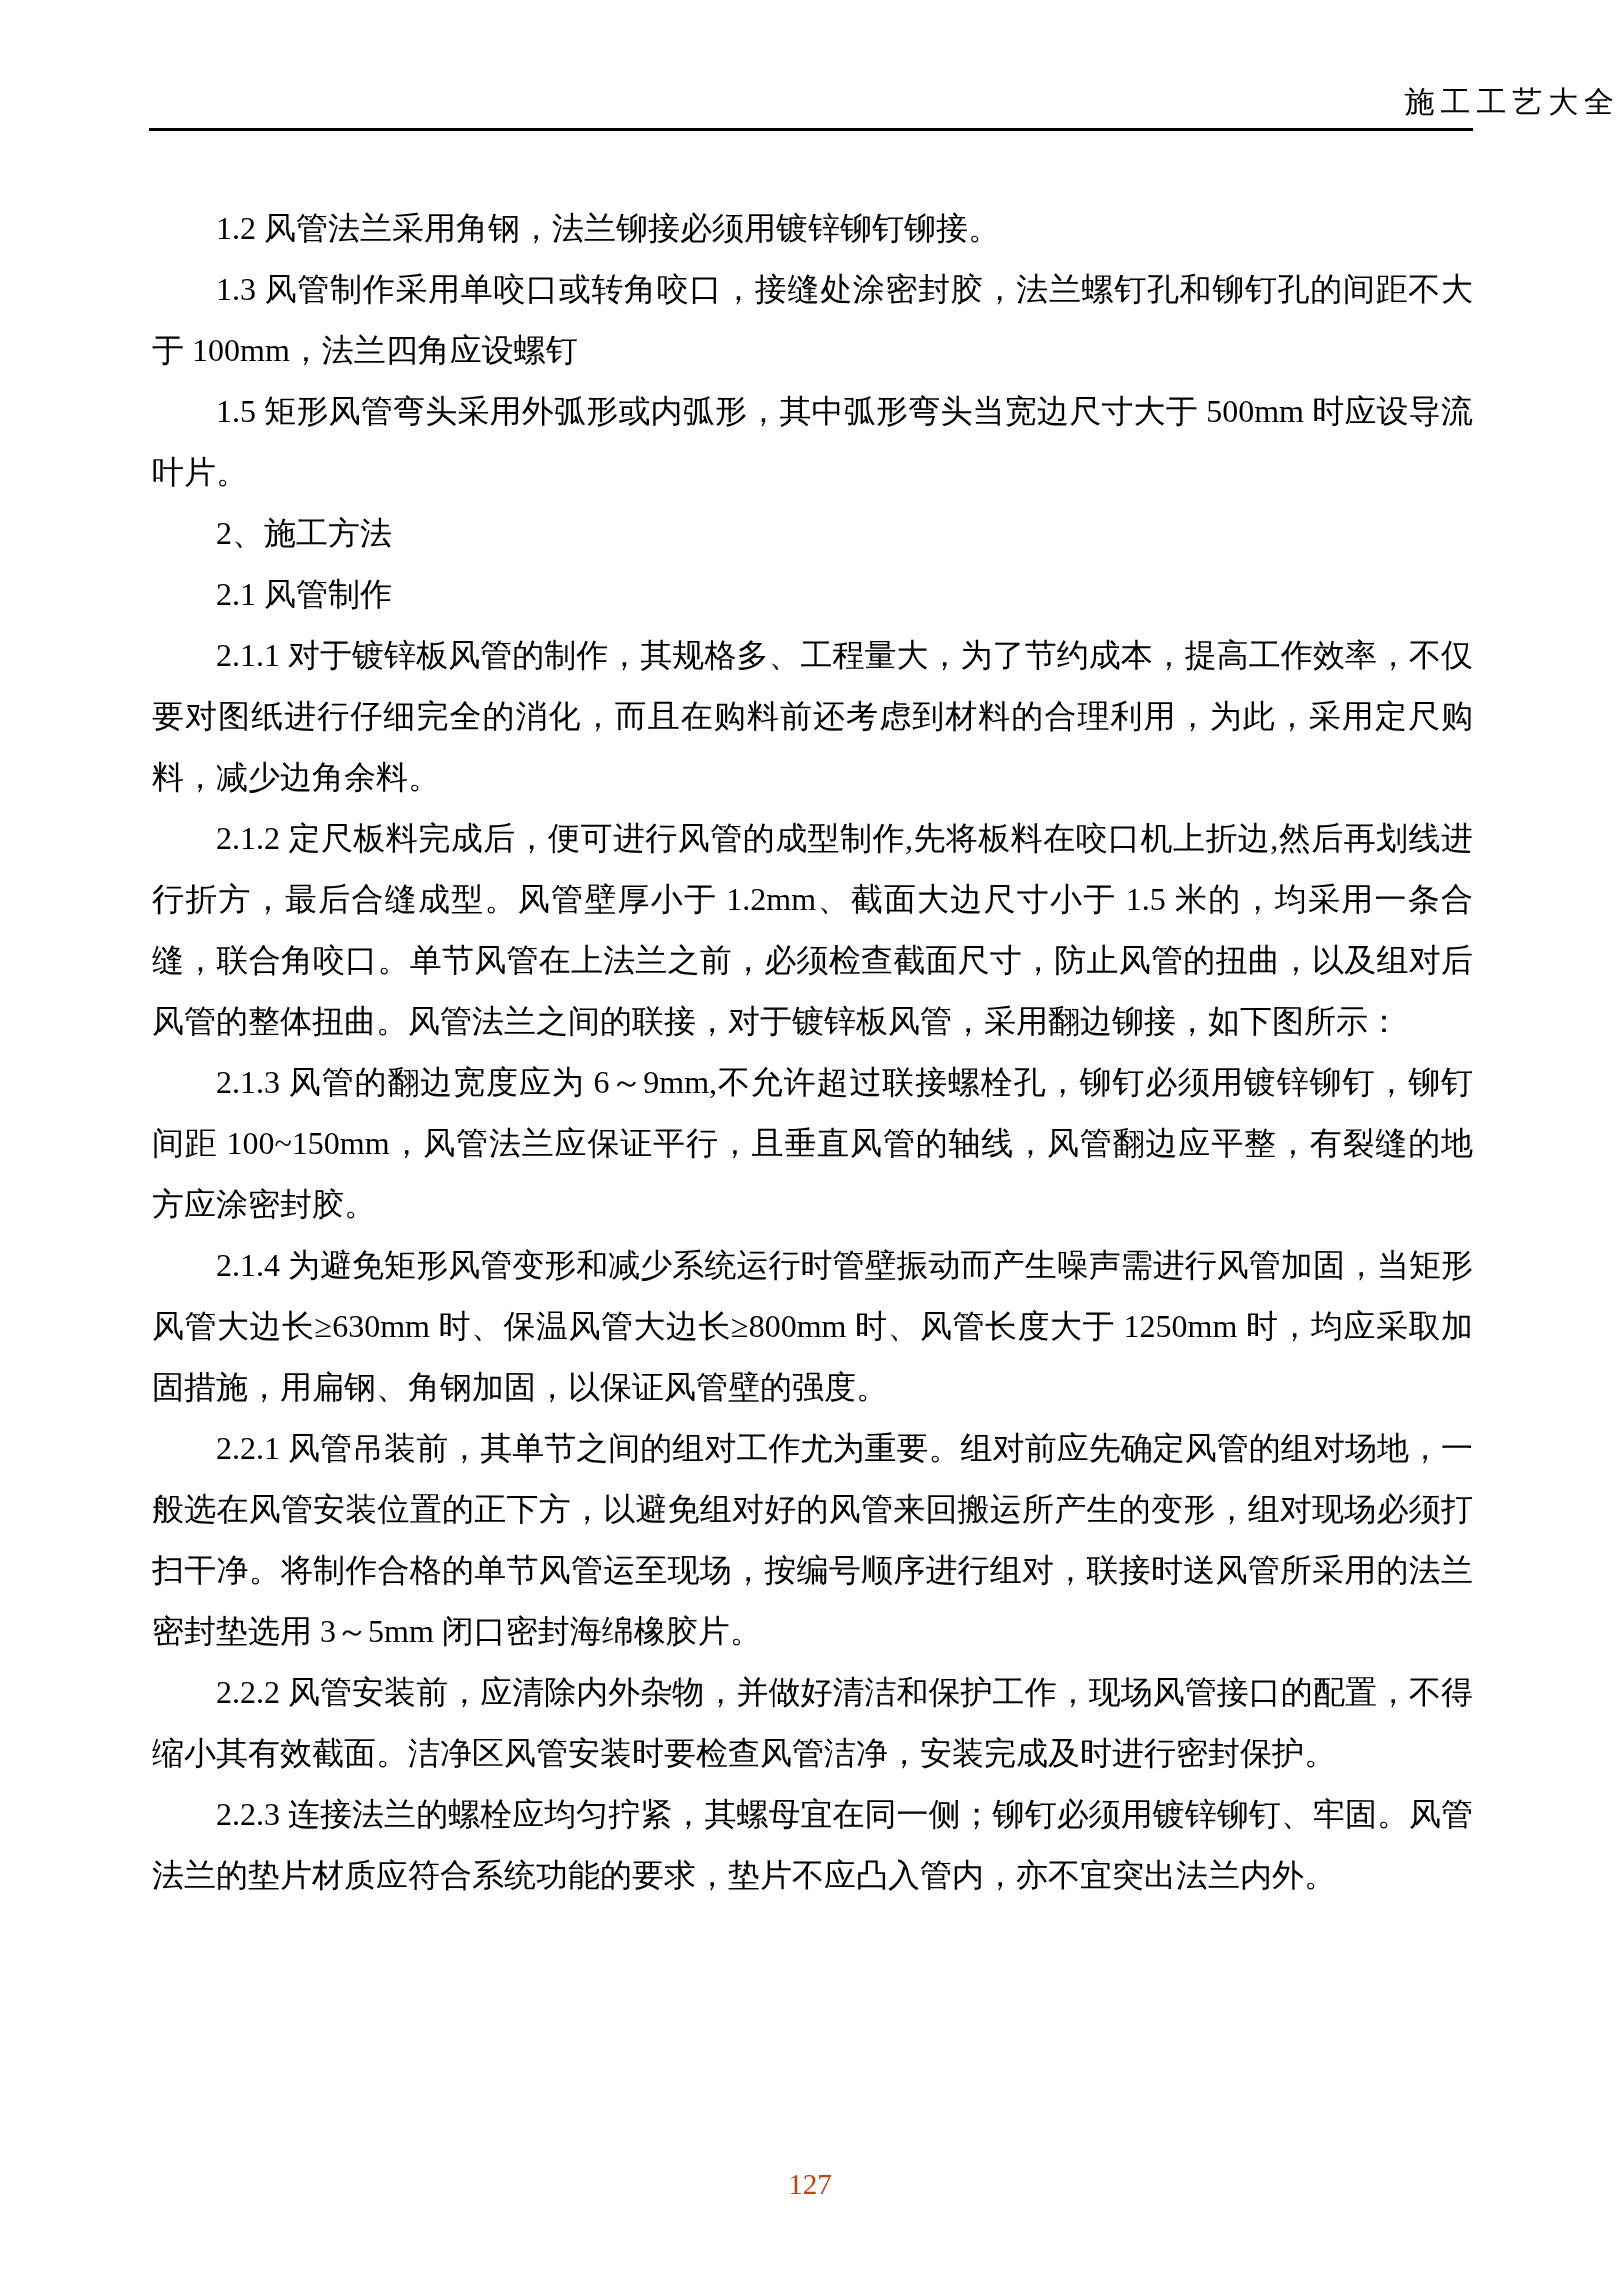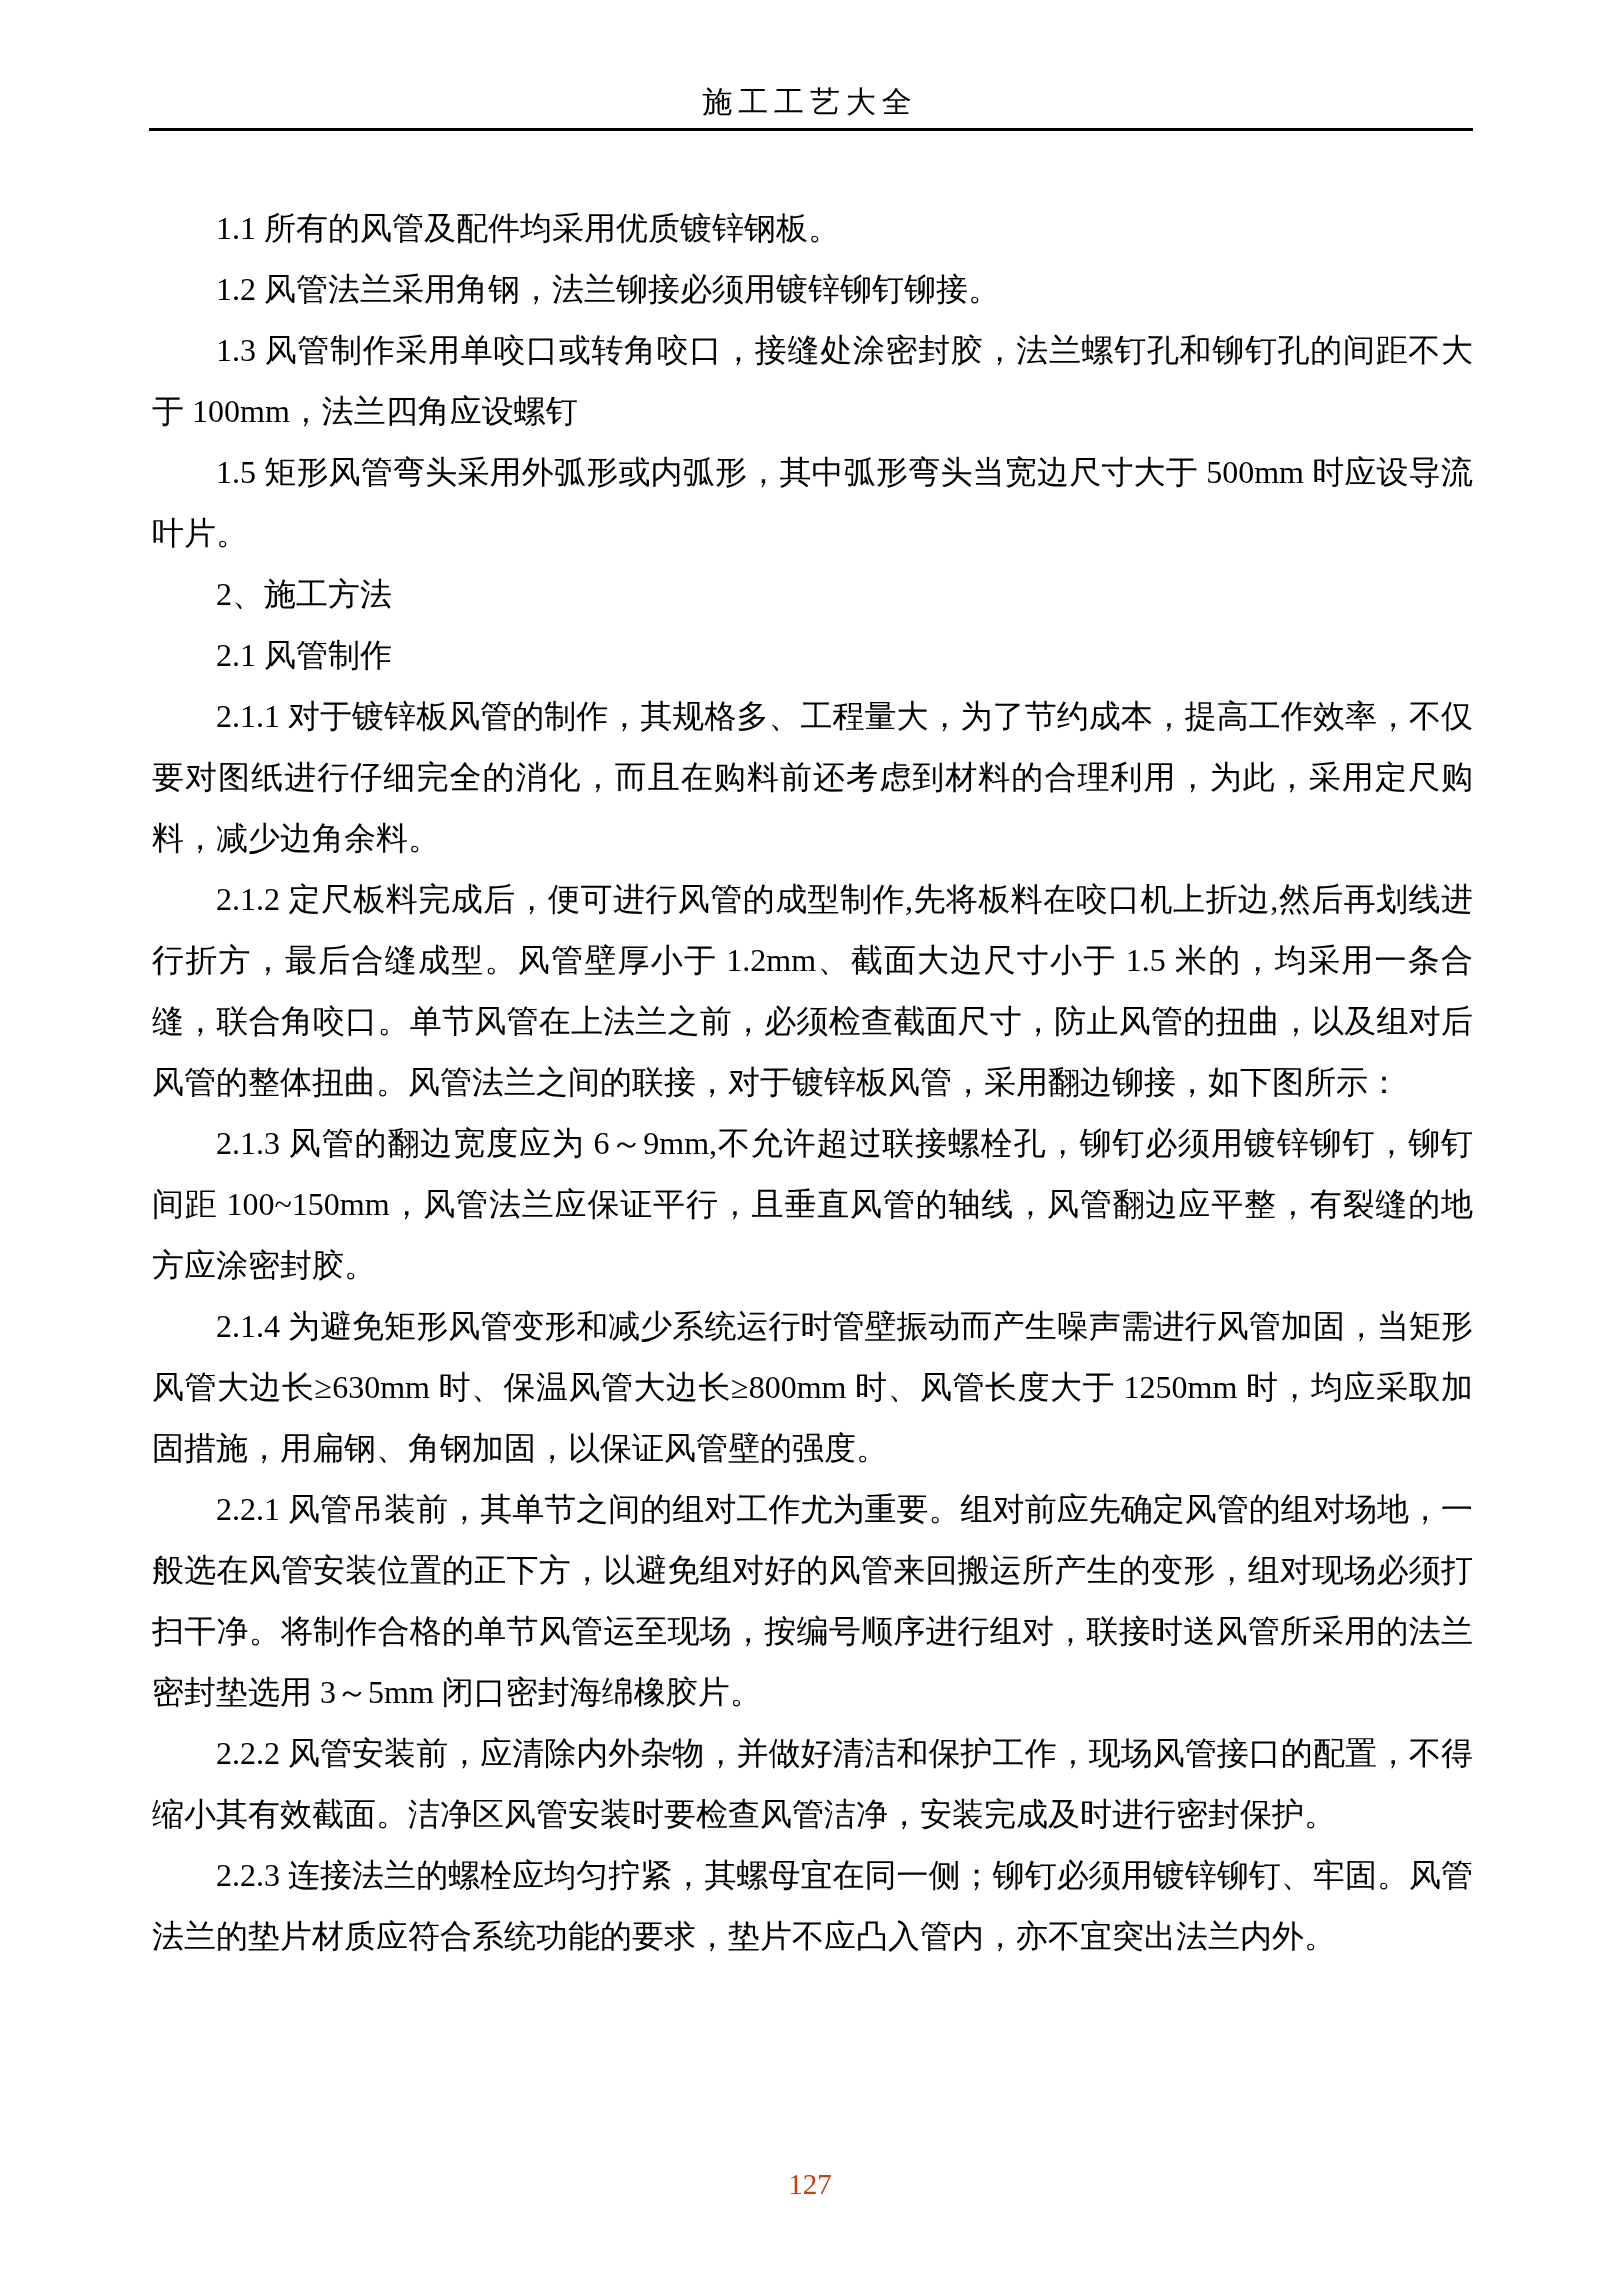--- a/index.html
+++ b/index.html
@@ -14,21 +14,21 @@
     background: #ffffff;
     color: #000000;
     font-family: "Liberation Serif", "DejaVu Serif", serif;
     overflow: hidden;
   }
   .header {
     position: absolute;
     top: 82px;
     left: 0;
     width: 100%;
-    text-align: center;
+    text-align: right;
   }
   .header-title {
     font-size: 30px;
     letter-spacing: 5.9px;
     color: #000000;
   }
   .header-rule {
     position: absolute;
     top: 128px;
     left: 149px;
@@ -69,21 +69,20 @@
 
 <div class="page">
 
   <div class="header">
     <span class="header-title">施工工艺大全</span>
   </div>
 
   <div class="header-rule"></div>
 
   <div class="body-text">
-    <p class="para">1.1 所有的风管及配件均采用优质镀锌钢板。</p>
     <p class="para">1.2 风管法兰采用角钢，法兰铆接必须用镀锌铆钉铆接。</p>
     <p class="para">1.3 风管制作采用单咬口或转角咬口，接缝处涂密封胶，法兰螺钉孔和铆钉孔的间距不大于 100mm，法兰四角应设螺钉</p>
     <p class="para">1.5 矩形风管弯头采用外弧形或内弧形，其中弧形弯头当宽边尺寸大于 500mm 时应设导流叶片。</p>
     <p class="para">2、施工方法</p>
     <p class="para">2.1 风管制作</p>
     <p class="para">2.1.1 对于镀锌板风管的制作，其规格多、工程量大，为了节约成本，提高工作效率，不仅要对图纸进行仔细完全的消化，而且在购料前还考虑到材料的合理利用，为此，采用定尺购料，减少边角余料。</p>
     <p class="para">2.1.2 定尺板料完成后，便可进行风管的成型制作,先将板料在咬口机上折边,然后再划线进行折方，最后合缝成型。风管壁厚小于 1.2mm、截面大边尺寸小于 1.5 米的，均采用一条合缝，联合角咬口。单节风管在上法兰之前，必须检查截面尺寸，防止风管的扭曲，以及组对后风管的整体扭曲。风管法兰之间的联接，对于镀锌板风管，采用翻边铆接，如下图所示：</p>
     <p class="para">2.1.3 风管的翻边宽度应为 6～9mm,不允许超过联接螺栓孔，铆钉必须用镀锌铆钉，铆钉间距 100~150mm，风管法兰应保证平行，且垂直风管的轴线，风管翻边应平整，有裂缝的地方应涂密封胶。</p>
     <p class="para">2.1.4 为避免矩形风管变形和减少系统运行时管壁振动而产生噪声需进行风管加固，当矩形风管大边长≥630mm 时、保温风管大边长≥800mm 时、风管长度大于 1250mm 时，均应采取加固措施，用扁钢、角钢加固，以保证风管壁的强度。</p>
     <p class="para">2.2.1 风管吊装前，其单节之间的组对工作尤为重要。组对前应先确定风管的组对场地，一般选在风管安装位置的正下方，以避免组对好的风管来回搬运所产生的变形，组对现场必须打扫干净。将制作合格的单节风管运至现场，按编号顺序进行组对，联接时送风管所采用的法兰密封垫选用 3～5mm 闭口密封海绵橡胶片。</p>

